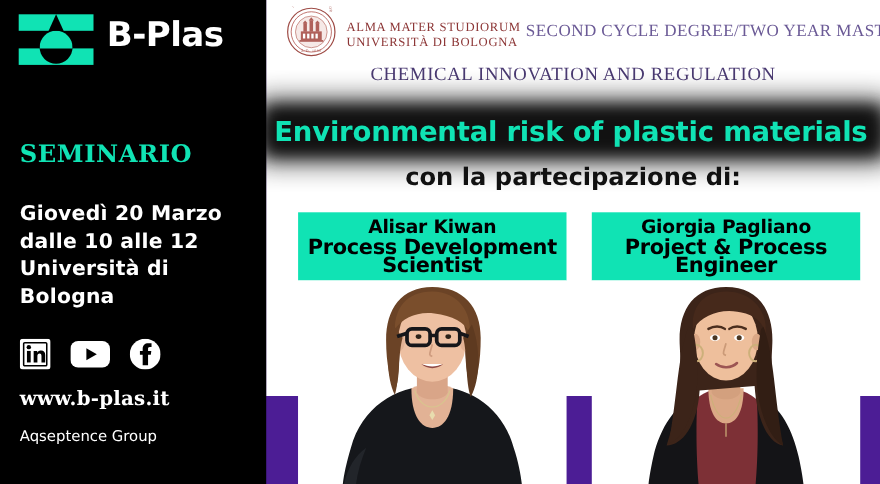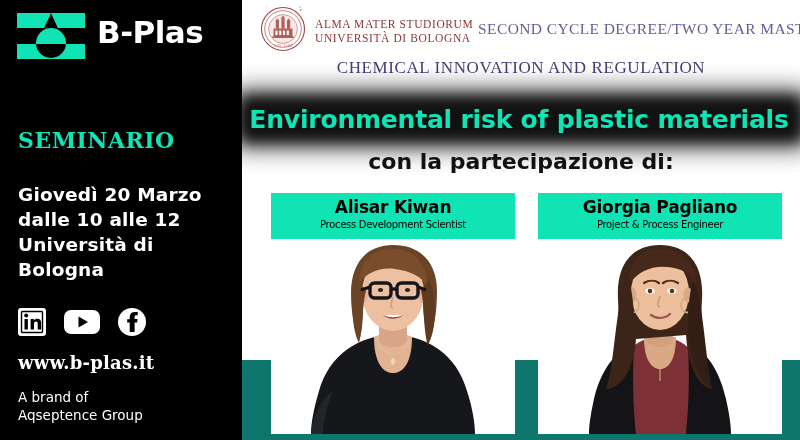--- a/index.html
+++ b/index.html
@@ -8,21 +8,21 @@
     background: #ffffff;
   }
   body {
     font-family: "Liberation Sans", sans-serif;
   }
   #poster {
     position: relative;
     width: 800px;
     height: 440px;
     overflow: hidden;
-    background: #0f766e;
+    background: #4c1d95;
   }
 
   
   #left-panel {
     position: absolute;
     left: 0; top: 0;
     width: 242px;
     height: 440px;
     background: #000000;
     z-index: 5;
@@ -271,22 +271,22 @@
   }
   .speaker-name {
     font-family: "DejaVu Sans", sans-serif;
     font-size: 17px;
     font-weight: bold;
     line-height: 19px;
     letter-spacing: -0.2px;
   }
   .speaker-role {
     font-family: "DejaVu Sans", sans-serif;
-    font-size: 10px;
-    font-weight: normal;
+    font-size: 19px;
+    font-weight: bold;
     line-height: 16px;
     letter-spacing: -0.3px;
   }
 
   .portrait-slot {
     position: relative;
     width: 244px;
     height: 195px;
     background: #ffffff;
     overflow: hidden;
@@ -338,21 +338,20 @@
         <svg width="28" height="28" viewBox="0 0 28 28">
           <circle cx="14" cy="14" r="14" fill="#ffffff"></circle>
           <path d="M16.6 14.6 h2.5 l0.45 -3.5 h-2.95 v-2.1 c0,-1 0.3,-1.65 1.7,-1.65 h1.45 V4.15 c-0.35,-0.05 -1.6,-0.15 -3,-0.15 c-3,0 -5.05,1.8 -5.05,5.15 v2 H9.2 v3.45 h2.5 V24 h4.9 z" fill="#000000"></path>
         </svg>
       </a>
     </div>
 
     <div class="website">www.b-plas.it</div>
 
     <div class="brandline">
-      <div>A brand of</div>
       <div>Aqseptence Group</div>
     </div>
 
   </div>
 
   <div id="right-panel">
 
     <div class="unibo-header">
       <span class="unibo-seal">
         <svg width="46" height="46" viewBox="0 0 46 46">

